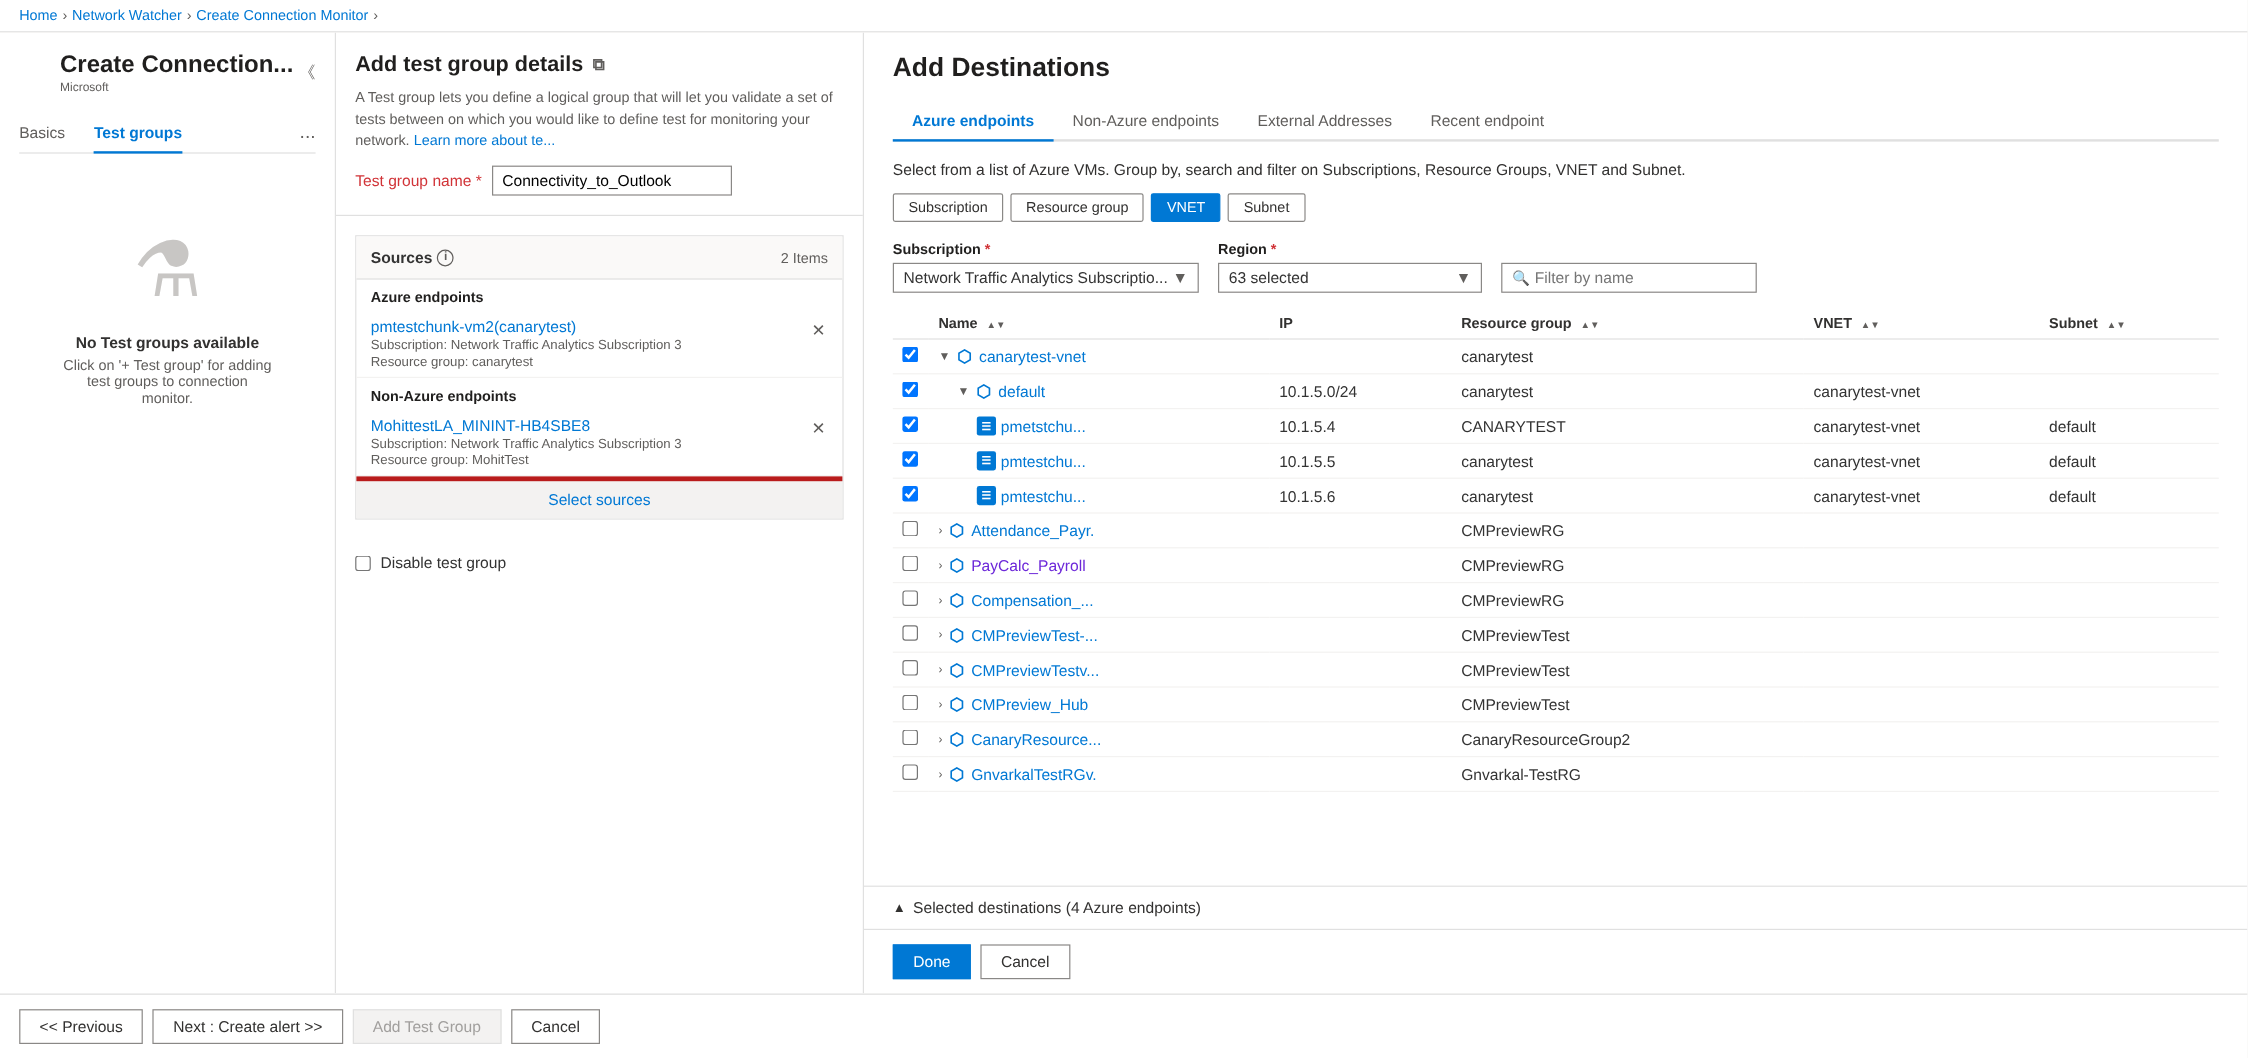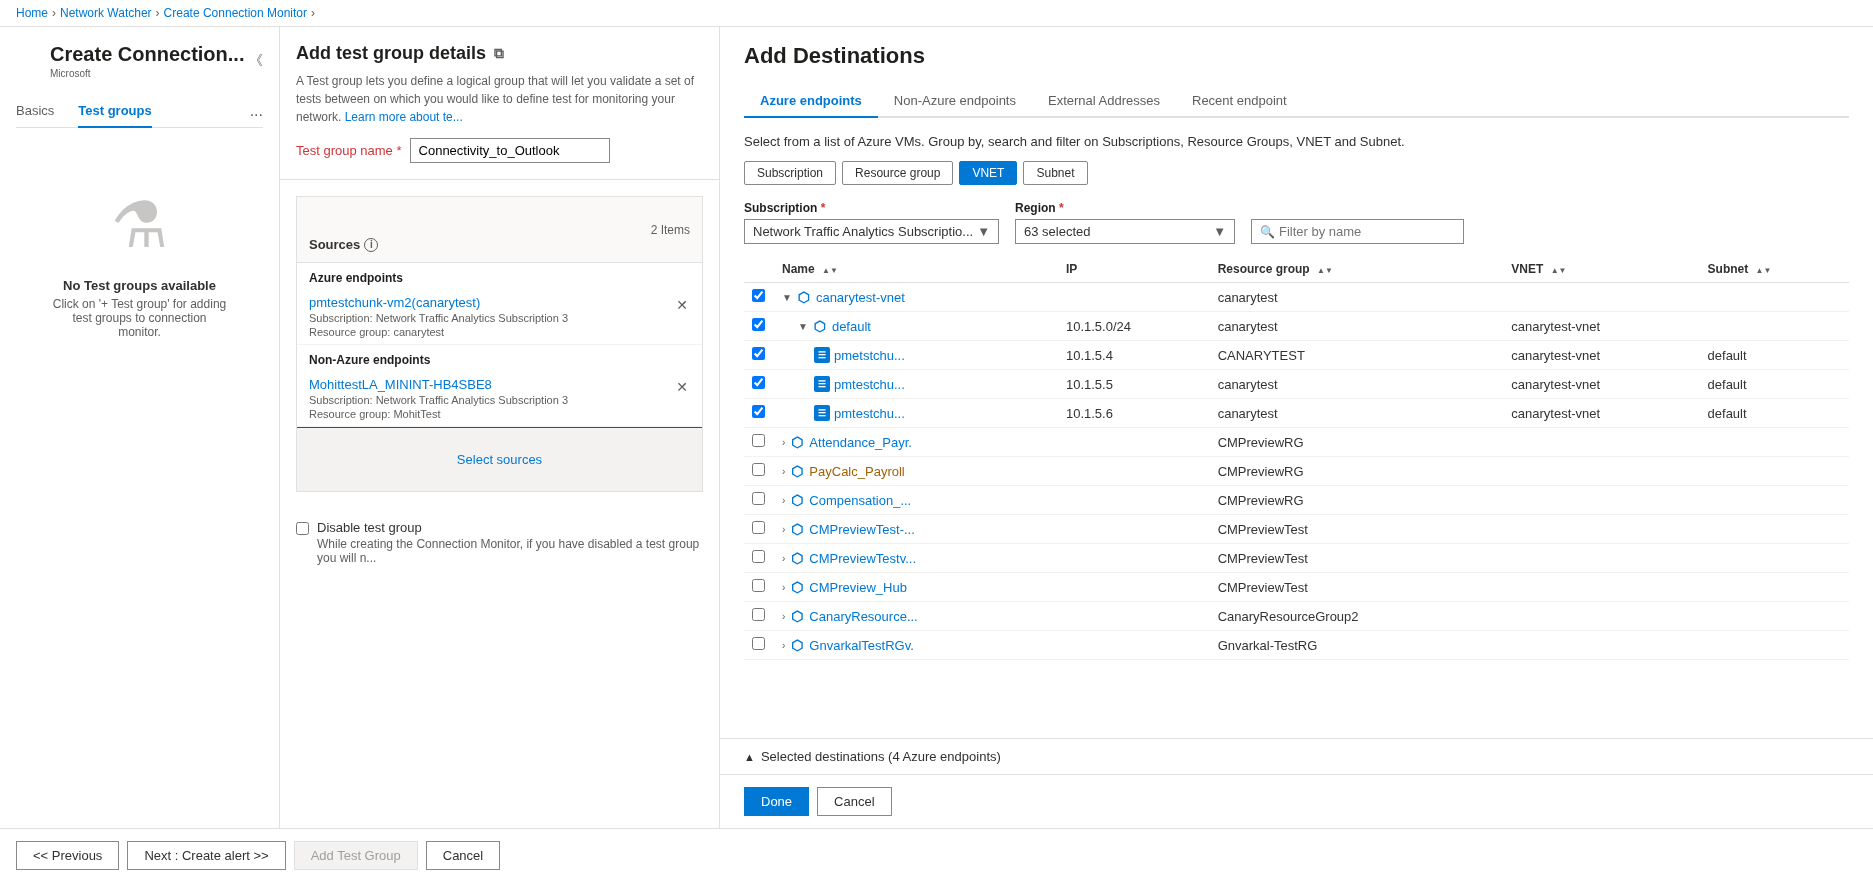--- a/index.html
+++ b/index.html
@@ -36,28 +36,28 @@
     .test-group-name { display: flex; align-items: center; gap: 8px; margin-top: 12px; }
     .test-group-name label { font-size: 13px; font-weight: 500; white-space: nowrap; }
     .test-group-name label span { color: #d13438; }
     .test-group-name input { border: 1px solid #8a8886; padding: 4px 8px; font-size: 13px; width: 200px; }
 
     .center-body { flex: 1; overflow-y: auto; padding: 16px; }
 
     
     .section-box { border: 1px solid #e0e0e0; margin-bottom: 16px; }
     .section-header { display: flex; align-items: center; justify-content: space-between; padding: 10px 12px; background: #faf9f8; border-bottom: 1px solid #e0e0e0; }
-    .section-title { font-size: 13px; font-weight: 600; display: flex; align-items: center; gap: 4px; margin-top: 30px; }
+    .section-title { font-size: 13px; font-weight: 600; display: flex; align-items: center; gap: 4px; }
     .section-count { font-size: 12px; color: #605e5c; }
     .subsection-label { font-size: 12px; font-weight: 600; color: #201f1e; padding: 8px 12px 4px; }
     .endpoint-item { display: flex; align-items: flex-start; justify-content: space-between; padding: 6px 12px; border-bottom: 1px solid #f3f2f1; }
     .endpoint-info a { color: #0078d4; text-decoration: none; font-size: 13px; font-weight: 500; }
     .endpoint-info .sub-info { font-size: 11px; color: #605e5c; margin-top: 2px; }
     .endpoint-remove { cursor: pointer; color: #605e5c; font-size: 14px; padding: 2px; }
-    .select-sources-btn { width: 100%; padding: 24px; text-align: center; color: #0078d4; font-size: 13px; cursor: pointer; background: #f3f2f1; border: none; border-top: 1px solid #b91c1c; }
+    .select-sources-btn { width: 100%; padding: 8px; text-align: center; color: #0078d4; font-size: 13px; cursor: pointer; background: #f3f2f1; border: none; border-top: 4px solid #b91c1c; }
 
     .disable-group { display: flex; align-items: flex-start; gap: 8px; padding: 12px 0; }
     .disable-group input[type="checkbox"] { margin-top: 2px; }
     .disable-group-label { font-size: 13px; font-weight: 500; }
     .disable-group-desc { font-size: 12px; color: #605e5c; margin-top: 2px; }
 
     
     .right-panel { flex: 1; background: #fff; display: flex; flex-direction: column; overflow: hidden; }
     .right-header { padding: 16px 24px 0; }
     .right-title { font-size: 22px; font-weight: 600; color: #201f1e; }
@@ -188,21 +188,20 @@
           <span class="endpoint-remove">✕</span>
         </div>
 
         <button class="select-sources-btn">Select sources</button>
       </div>
 
       <div class="disable-group">
         <input type="checkbox" style="">
         <div>
           <div class="disable-group-label">Disable test group</div>
-          <div class="disable-group-desc">While creating the Connection Monitor, if you have disabled a test group you will n...</div>
         </div>
       </div>
     </div>
   </div>
 
   <div class="right-panel">
     <div class="right-header">
       <div class="right-title">Add Destinations</div>
       <div class="right-tabs">
         <div class="right-tab active">Azure endpoints</div>
@@ -335,21 +334,21 @@
               <td>CMPreviewRG</td>
               <td></td>
               <td></td>
             </tr>
             <tr>
               <td class="check-cell"><input type="checkbox" style=""></td>
               <td>
                 <div class="name-cell">
                   <span class="chevron-icon">›</span>
                   <span class="vnet-icon" style="background: none; color: rgb(0, 120, 212); font-size: 14px;">⬡</span>
-                  <a style="color: #a16207; cursor: pointer; text-decoration: none;">PayCalc_Payroll</a>
+                  <a style="color: #6d28d9; cursor: pointer; text-decoration: none;">PayCalc_Payroll</a>
                 </div>
               </td>
               <td></td>
               <td>CMPreviewRG</td>
               <td></td>
               <td></td>
             </tr>
             <tr>
               <td class="check-cell"><input type="checkbox" style=""></td>
               <td>

